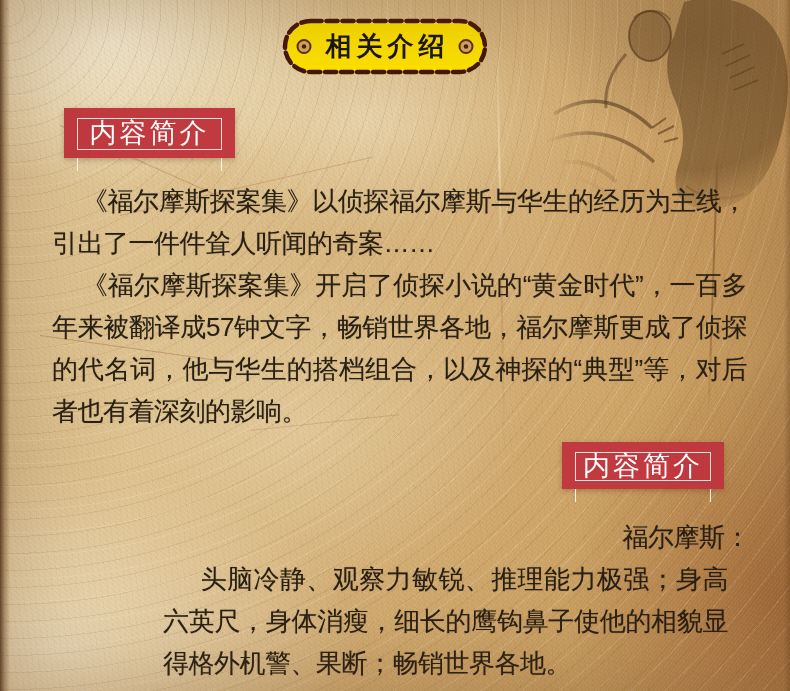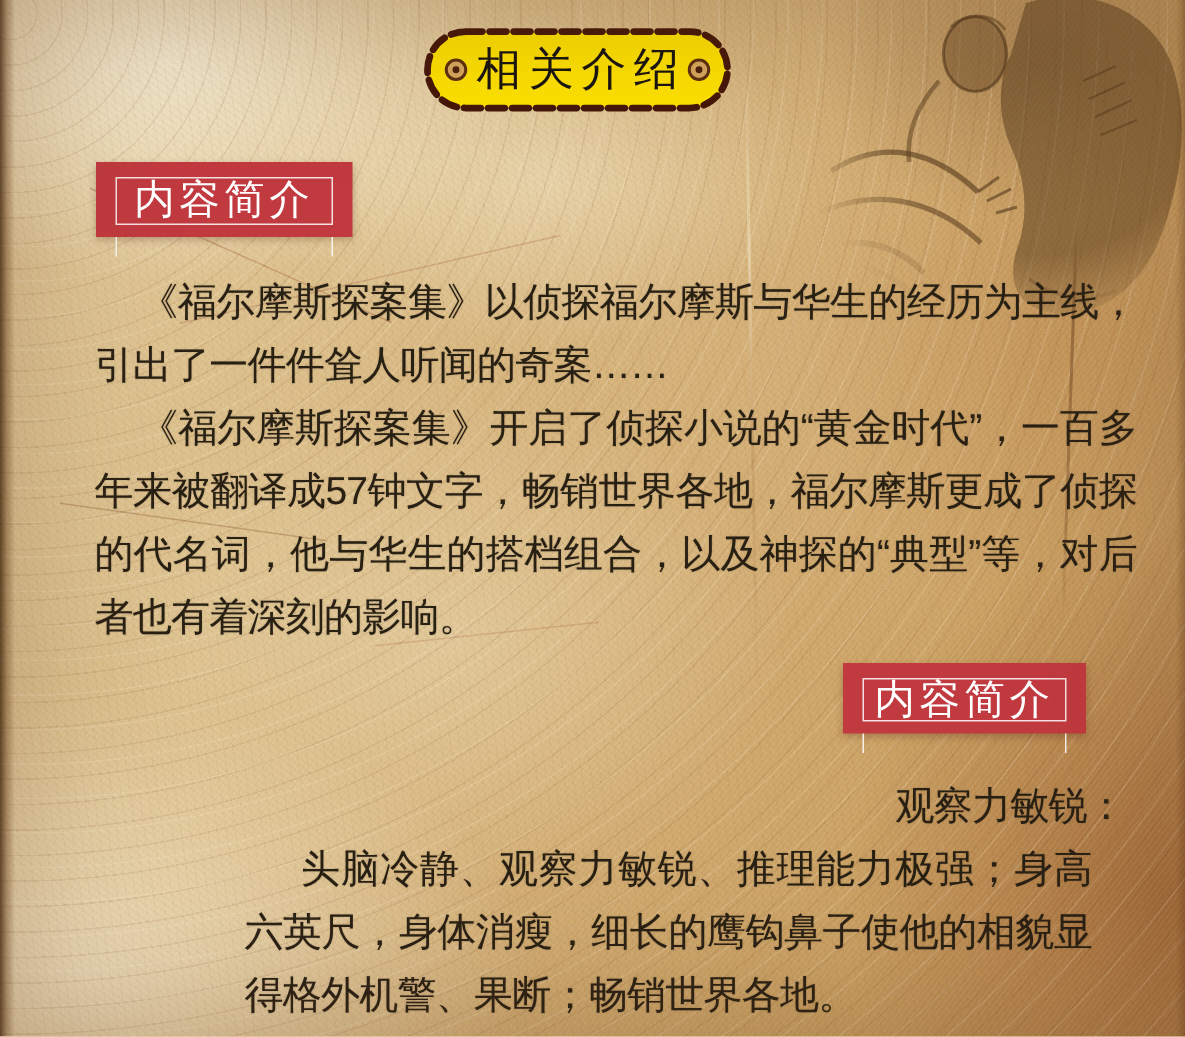--- a/index.html
+++ b/index.html
@@ -49,40 +49,40 @@
     position:absolute;top:-4px;right:-6px;width:270px;height:240px;
     -webkit-mask-image:radial-gradient(ellipse 72% 72% at 62% 35%, #000 52%, transparent 84%);
             mask-image:radial-gradient(ellipse 72% 72% at 62% 35%, #000 52%, transparent 84%);
     opacity:.9;
   }
 
   .title-badge{position:absolute;left:280px;top:16px;width:210px;height:61px;}
   .title-badge svg{position:absolute;inset:0;}
   .badge-label{
     position:absolute;inset:0;display:flex;align-items:center;justify-content:center;
-    font-size:30px;font-weight:400;color:#181410;letter-spacing:5px;padding-left:5px;
+    font-size:26px;font-weight:700;color:#181410;letter-spacing:5px;padding-left:5px;
   }
 
   .section-label{
     position:absolute;background:#c13a40;color:#fff;
     display:flex;align-items:center;justify-content:center;
     font-size:27px;letter-spacing:3px;font-weight:500;
     box-shadow:0 2px 5px rgba(80,30,10,.28);
   }
   .label-1{left:64px;top:108px;width:171px;height:50px;}
   .label-2{left:562px;top:442px;width:162px;height:47px;}
   .label-frame{position:absolute;left:13px;right:13px;top:10px;bottom:8px;
     border:1px solid rgba(255,255,255,.85);}
   .label-ext{position:absolute;width:1px;height:13px;bottom:-13px;background:rgba(255,255,255,.85);}
   .label-ext.le{left:13px;} .label-ext.re{right:13px;}
   .label-text{position:relative;}
 
   .body-text{color:#292014;font-size:26px;line-height:42px;letter-spacing:-0.5px;
     text-align:justify;text-shadow:0 0 1px rgba(43,32,20,.35);}
-  .intro-text{position:absolute;left:63px;top:180px;width:695px;}
+  .intro-text{position:absolute;left:52px;top:180px;width:695px;}
   .intro-text p{margin:0;text-indent:1.15em;}
   .character-heading{position:absolute;right:40px;top:516px;color:#292014;font-size:26px;
     line-height:42px;letter-spacing:-0.5px;text-shadow:0 0 1px rgba(43,32,20,.35);}
   .character-par{position:absolute;left:163px;top:558px;width:565px;}
   .character-par p{margin:0;text-indent:1.45em;}
 </style>
 </head>
 <body>
 
 <div class="page">
@@ -140,20 +140,20 @@
     <p>《福尔摩斯探案集》开启了侦探小说的“黄金时代”，一百多年来被翻译成57钟文字，畅销世界各地，福尔摩斯更成了侦探的代名词，他与华生的搭档组合，以及神探的“典型”等，对后者也有着深刻的影响。</p>
   </div>
 
   <div class="section-label label-2">
     <div class="label-frame"></div>
     <div class="label-ext le"></div>
     <div class="label-ext re"></div>
     <span class="label-text">内容简介</span>
   </div>
 
-  <div class="character-heading">观察力敏锐：</div>
+  <div class="character-heading">福尔摩斯：</div>
 
   <div class="body-text character-par">
     <p>头脑冷静、观察力敏锐、推理能力极强；身高六英尺，身体消瘦，细长的鹰钩鼻子使他的相貌显得格外机警、果断；畅销世界各地。</p>
   </div>
 
   <div class="layer vignette"></div>
 </div>
 
 </body></html>

